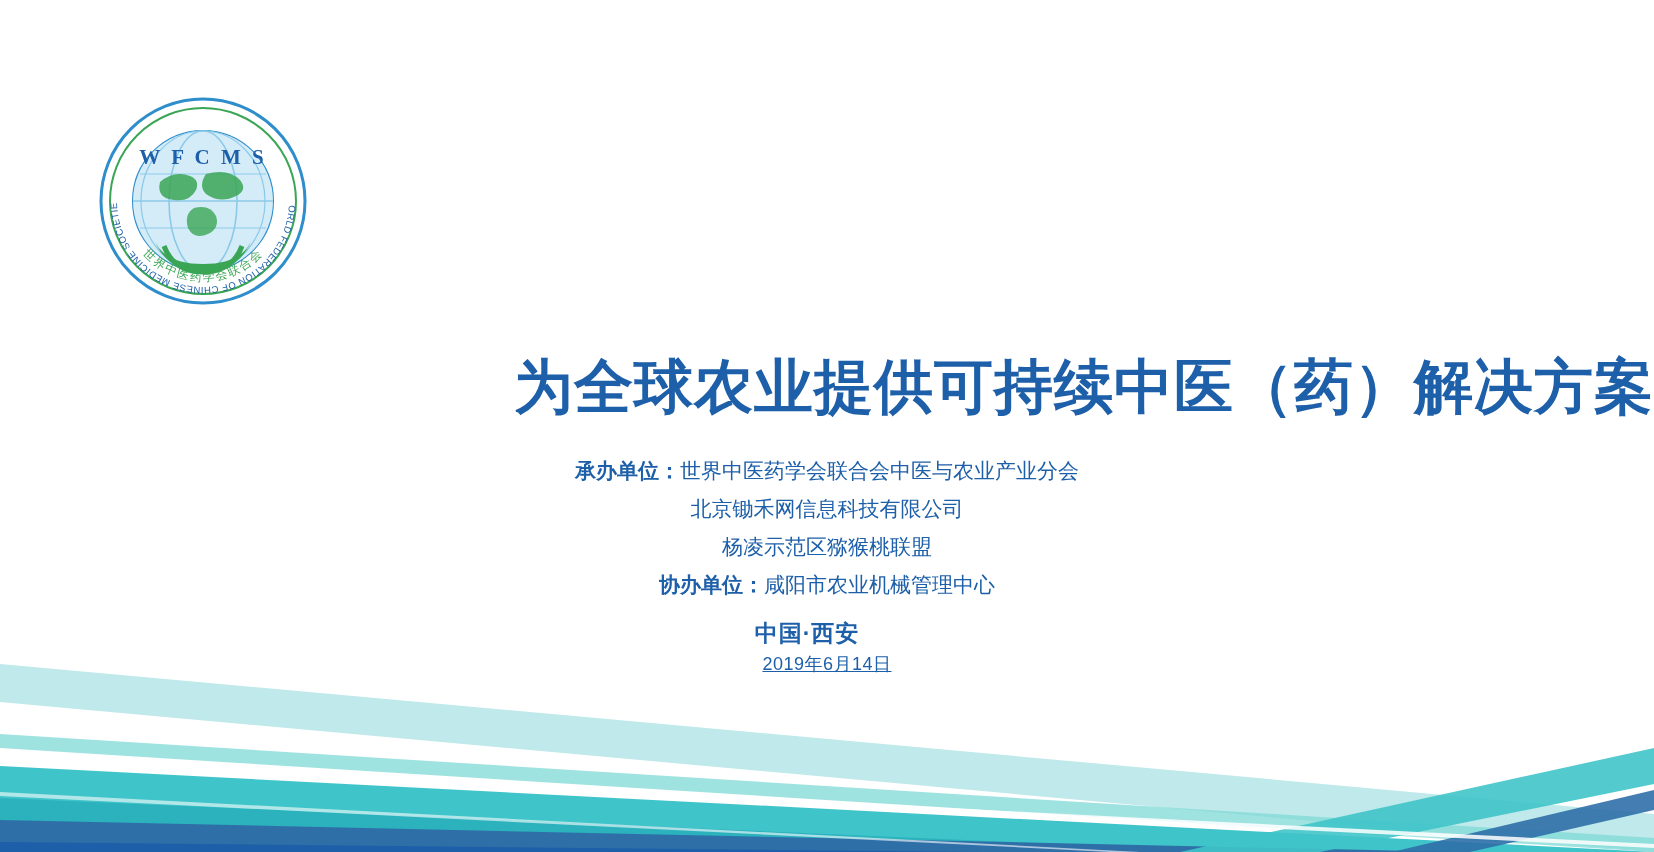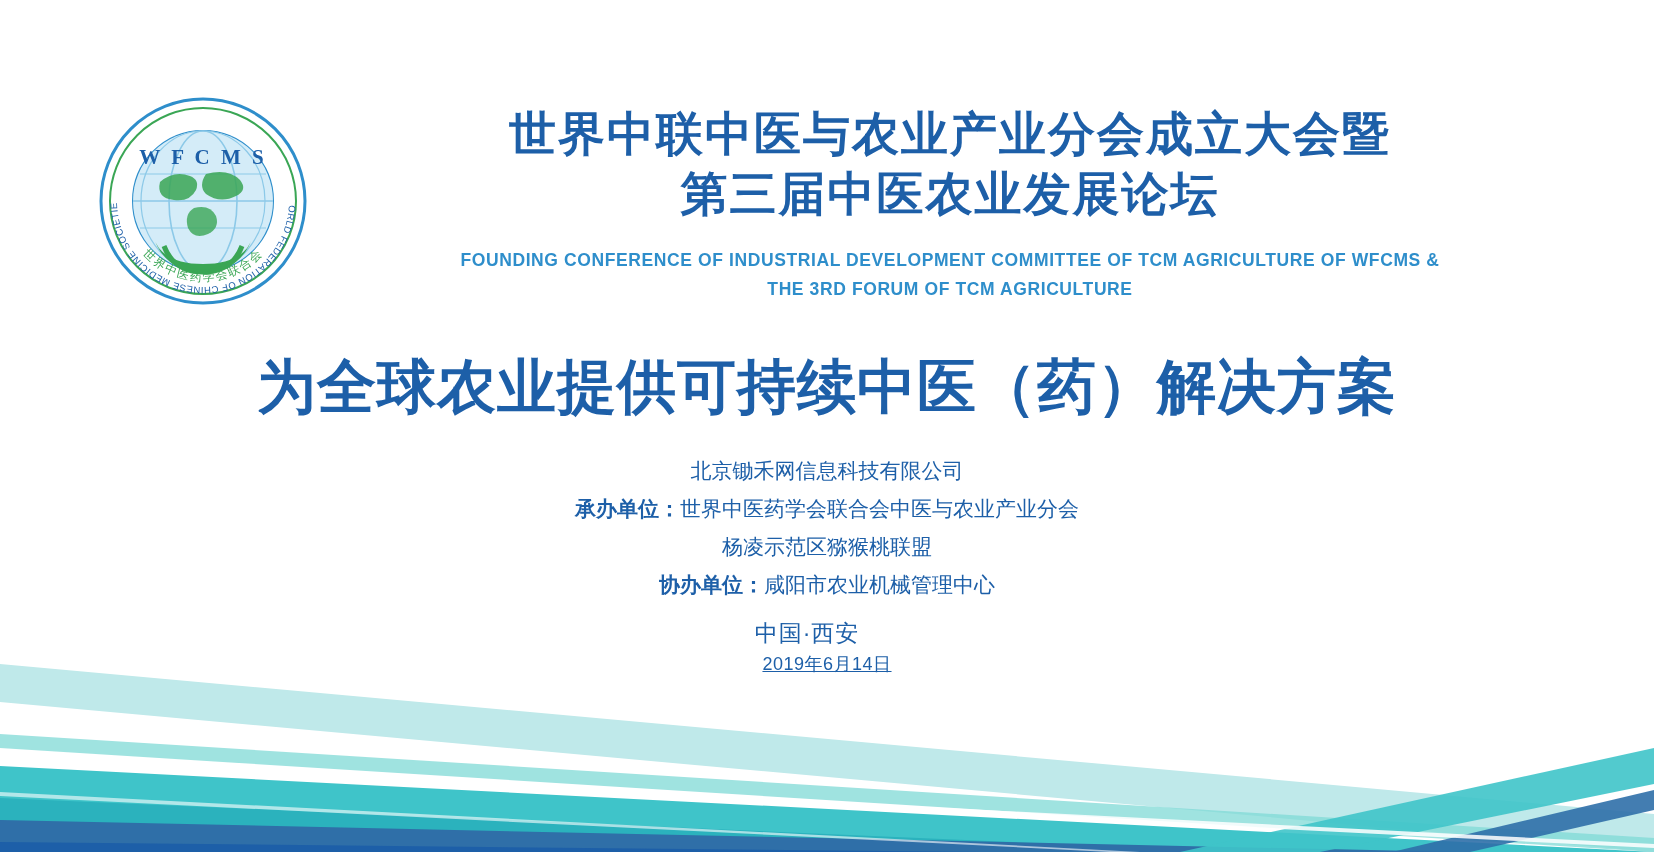--- a/index.html
+++ b/index.html
@@ -60,21 +60,21 @@
     letter-spacing: 0.6px;
     line-height: 1.62;
     margin: 22px 0 0 0;
   }
 
   .slogan {
     position: absolute;
     left: 0;
     top: 348px;
     width: 1654px;
-    text-align: center;
+    text-align: right;
     color: #1d5fa8;
     font-size: 59px;
     font-weight: bold;
     letter-spacing: 1px;
   }
 
   
   .orgs {
     position: absolute;
     left: 0;
@@ -97,21 +97,21 @@
 
   
   .place {
     position: absolute;
     left: 0;
     top: 618px;
     width: 1614px;
     text-align: center;
     color: #1d5fa8;
     font-size: 23px;
-    font-weight: normal;
+    font-weight: bold;
     letter-spacing: 1px;
   }
   .date {
     position: absolute;
     left: 0;
     top: 652px;
     width: 1654px;
     text-align: center;
     color: #1d5fa8;
     font-size: 18px;
@@ -170,39 +170,29 @@
       </defs>
       <text font-family="Liberation Sans, sans-serif" font-size="9.5" fill="#1d5fa8" letter-spacing="0.4">
         <textPath href="#arcTop" startOffset="50%" text-anchor="middle">WORLD FEDERATION OF CHINESE MEDICINE SOCIETIES</textPath>
       </text>
       <text font-family="Liberation Sans, sans-serif" font-size="12" fill="#3aa655" letter-spacing="1.6">
         <textPath href="#arcBottom" startOffset="50%" text-anchor="middle">世界中医药学会联合会</textPath>
       </text>
     </svg>
   </div>
 
-  <div class="title-block">
-    <div class="title-cn">
-      <div>世界中联中医与农业产业分会成立大会暨</div>
-      <div>第三届中医农业发展论坛</div>
-    </div>
-    <div class="title-en">
-      <div>FOUNDING CONFERENCE OF INDUSTRIAL DEVELOPMENT COMMITTEE OF TCM AGRICULTURE OF WFCMS &amp;</div>
-      <div>THE 3RD FORUM OF TCM AGRICULTURE</div>
-    </div>
-  </div>
 
   <div class="slogan">为全球农业提供可持续中医（药）解决方案</div>
 
   <div class="orgs">
     <div class="org-row">
+      <span class="org-label">承办单位：</span><span class="org-value">世界中医药学会联合会中医与农业产业分会</span>
+    </div>
+    <div class="org-row">
       <span class="org-label"></span><span class="org-value">北京锄禾网信息科技有限公司</span>
-    </div>
-    <div class="org-row">
-      <span class="org-label">承办单位：</span><span class="org-value">世界中医药学会联合会中医与农业产业分会</span>
     </div>
     <div class="org-row">
       <span class="org-label"></span><span class="org-value">杨凌示范区猕猴桃联盟</span>
     </div>
     <div class="org-row">
       <span class="org-label">协办单位：</span><span class="org-value">咸阳市农业机械管理中心</span>
     </div>
   </div>
 
   <div class="place">中国·西安</div>

